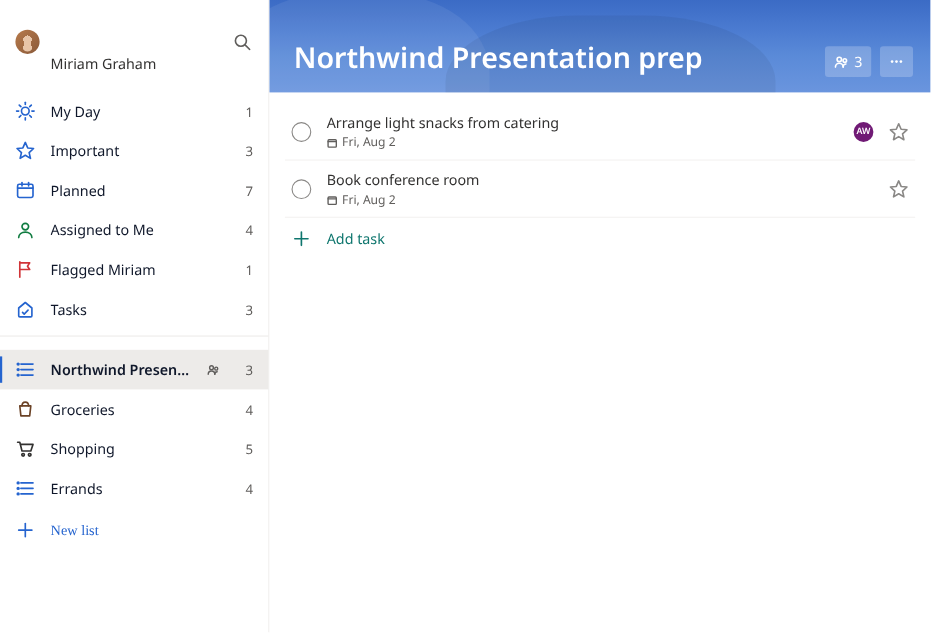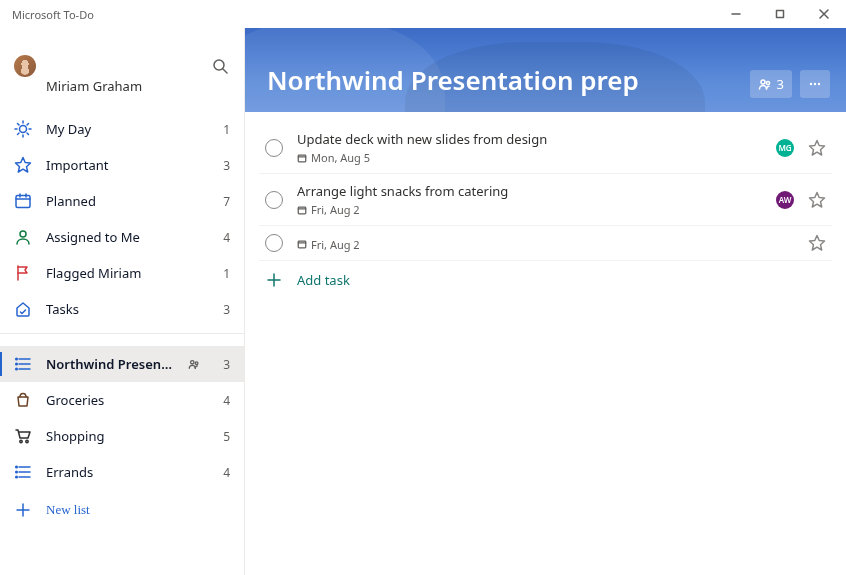--- a/index.html
+++ b/index.html
@@ -263,41 +263,20 @@
       justify-content: center;
     }
     svg { fill: none; stroke: currentColor; stroke-width: 1.5; stroke-linecap: round; stroke-linejoin: round; }
     svg.filled { fill: currentColor; stroke: none; }
   </style>
 </head>
 <body>
 
 <div class="app-window">
 
-  <div class="title-bar">
-    <span class="title-bar-text">Microsoft To-Do</span>
-    <div class="window-controls">
-      <div class="window-btn">
-        <svg viewBox="0 0 10 10">
-            <line x1="1" y1="5" x2="9" y2="5"></line>
-          </svg>
-      </div>
-      <div class="window-btn">
-        <svg viewBox="0 0 10 10">
-            <rect x="1.5" y="1.5" width="7" height="7"></rect>
-          </svg>
-      </div>
-      <div class="window-btn">
-        <svg viewBox="0 0 10 10">
-            <line x1="1" y1="1" x2="9" y2="9"></line>
-            <line x1="9" y1="1" x2="1" y2="9"></line>
-          </svg>
-      </div>
-    </div>
-  </div>
 
   <div class="content">
 
     <aside class="sidebar">
       <div class="user-row">
         <div class="avatar"></div>
         <span class="user-name">Miriam Graham</span>
         <span class="search-icon-box">
           <svg viewBox="0 0 16 16" width="16" height="16">
               <circle cx="7" cy="7" r="5"></circle>
@@ -476,39 +455,20 @@
                 <circle cx="3" cy="7" r="1.2"></circle>
                 <circle cx="7" cy="7" r="1.2"></circle>
                 <circle cx="11" cy="7" r="1.2"></circle>
               </svg>
           </div>
         </div>
       </div>
 
       <div class="task-list">
 
-        <div class="task">
-          <span class="task-check"></span>
-          <div class="task-body">
-            <div class="task-title">Update deck with new slides from design</div>
-            <div class="task-meta">
-              <svg viewBox="0 0 12 12">
-                  <rect x="1.5" y="2.5" width="9" height="8" rx="1"></rect>
-                  <line x1="1.5" y1="4.5" x2="10.5" y2="4.5"></line>
-                </svg>
-              <span>Mon, Aug 5</span>
-            </div>
-          </div>
-          <span class="assignee green">MG</span>
-          <span class="star-btn">
-            <svg viewBox="0 0 18 18">
-                <polygon points="9,1.5 11.2,6.5 16.5,7 12.5,10.7 13.7,16 9,13.2 4.3,16 5.5,10.7 1.5,7 6.8,6.5"></polygon>
-              </svg>
-          </span>
-        </div>
 
         <div class="task">
           <span class="task-check"></span>
           <div class="task-body">
             <div class="task-title">Arrange light snacks from catering</div>
             <div class="task-meta">
               <svg viewBox="0 0 12 12">
                   <rect x="1.5" y="2.5" width="9" height="8" rx="1"></rect>
                   <line x1="1.5" y1="4.5" x2="10.5" y2="4.5"></line>
                 </svg>
@@ -519,20 +479,21 @@
           <span class="star-btn">
             <svg viewBox="0 0 18 18">
                 <polygon points="9,1.5 11.2,6.5 16.5,7 12.5,10.7 13.7,16 9,13.2 4.3,16 5.5,10.7 1.5,7 6.8,6.5"></polygon>
               </svg>
           </span>
         </div>
 
         <div class="task">
           <span class="task-check"></span>
           <div class="task-body">
+            <div class="task-title">Book conference room</div>
             <div class="task-meta">
               <svg viewBox="0 0 12 12">
                   <rect x="1.5" y="2.5" width="9" height="8" rx="1"></rect>
                   <line x1="1.5" y1="4.5" x2="10.5" y2="4.5"></line>
                 </svg>
               <span>Fri, Aug 2</span>
             </div>
           </div>
           <span class="star-btn">
             <svg viewBox="0 0 18 18">

